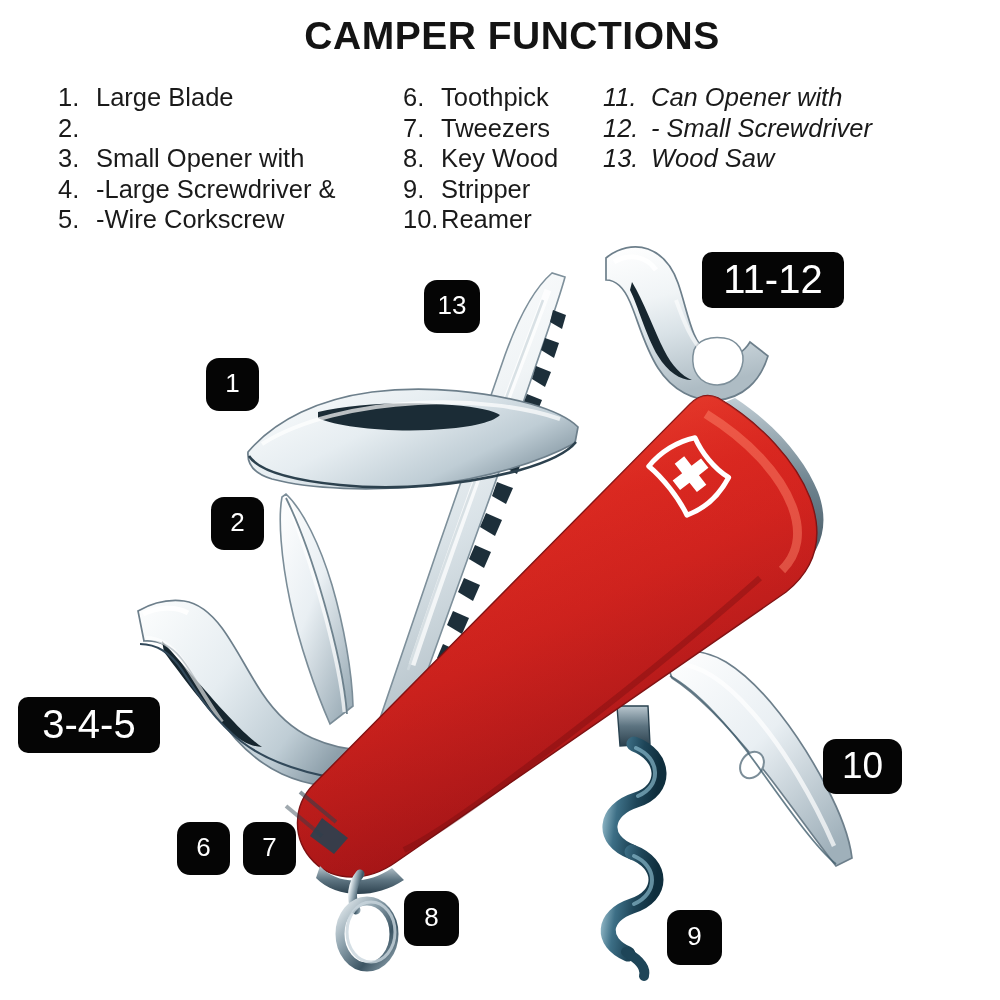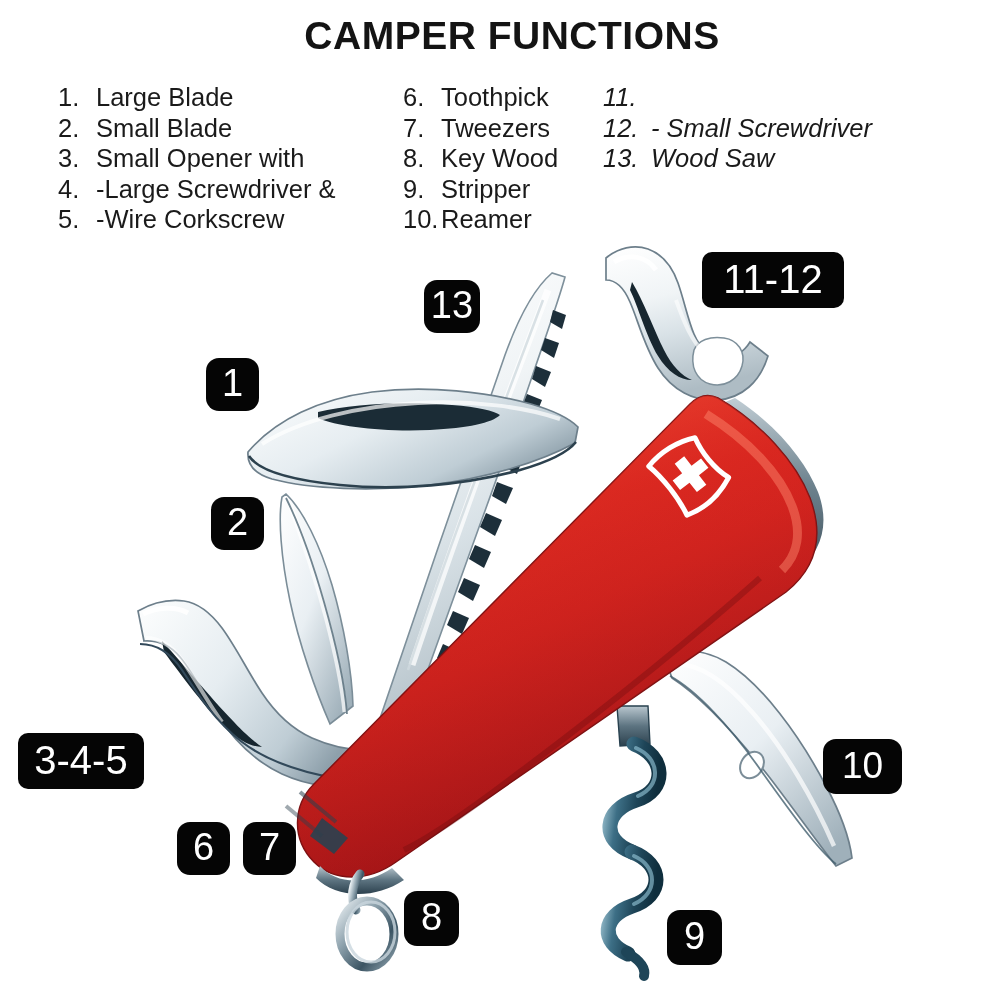--- a/index.html
+++ b/index.html
@@ -64,40 +64,40 @@
   }
   .legend-col.c3 .legend-num { min-width: 48px; }
   .legend-label { }
 
   
   .badge {
     position: absolute;
     background: #050505;
     color: #ffffff;
     border-radius: 13px;
-    font-size: 38px;
+    font-size: 26px;
     line-height: 1;
     font-weight: normal;
     display: flex;
     align-items: center;
     justify-content: center;
     font-family: "Liberation Sans", sans-serif;
     letter-spacing: 0px;
     z-index: 40;
     box-sizing: border-box;
     padding-bottom: 3px;
   }
   .badge.wide { border-radius: 10px; }
 
   
   #badge-1   { left: 206px; top: 358px;  width: 53px;  height: 53px; }
   #badge-2   { left: 211px; top: 497px;  width: 53px;  height: 53px; }
   #badge-13  { left: 424px; top: 280px;  width: 56px;  height: 53px; }
   #badge-1112{ left: 702px; top: 252px;  width: 142px; height: 56px; font-size: 40px; }
-  #badge-345 { left: 18px;  top: 697px;  width: 126px; height: 56px; font-size: 40px; margin-top: 36px; }
+  #badge-345 { left: 18px;  top: 697px;  width: 142px; height: 56px; font-size: 40px; }
   #badge-6   { left: 177px; top: 822px;  width: 53px;  height: 53px; }
   #badge-7   { left: 243px; top: 822px;  width: 53px;  height: 53px; }
   #badge-8   { left: 404px; top: 891px;  width: 55px;  height: 55px; }
   #badge-9   { left: 667px; top: 910px;  width: 55px;  height: 55px; }
   #badge-10  { left: 823px; top: 739px;  width: 79px;  height: 55px; font-size: 37px; }
 
   
   #knife {
     position: absolute;
     left: 0;
@@ -116,21 +116,20 @@
 
   <div class="legend">
 
     <div class="legend-col c1">
       <div class="legend-item">
         <span class="legend-num">1.</span>
         <span class="legend-label">Large Blade</span>
       </div>
       <div class="legend-item">
         <span class="legend-num">2.</span>
-        <span class="legend-label">Small Blade</span>
       </div>
       <div class="legend-item">
         <span class="legend-num">3.</span>
         <span class="legend-label">Small Opener with</span>
       </div>
       <div class="legend-item">
         <span class="legend-num">4.</span>
         <span class="legend-label">-Large Screwdriver &amp;</span>
       </div>
       <div class="legend-item">
@@ -158,20 +157,21 @@
       </div>
       <div class="legend-item">
         <span class="legend-num">10.</span>
         <span class="legend-label">Reamer</span>
       </div>
     </div>
 
     <div class="legend-col c3">
       <div class="legend-item">
         <span class="legend-num">11.</span>
+        <span class="legend-label">Can Opener with</span>
       </div>
       <div class="legend-item">
         <span class="legend-num">12.</span>
         <span class="legend-label">- Small Screwdriver</span>
       </div>
       <div class="legend-item">
         <span class="legend-num">13.</span>
         <span class="legend-label">Wood Saw</span>
       </div>
     </div>

